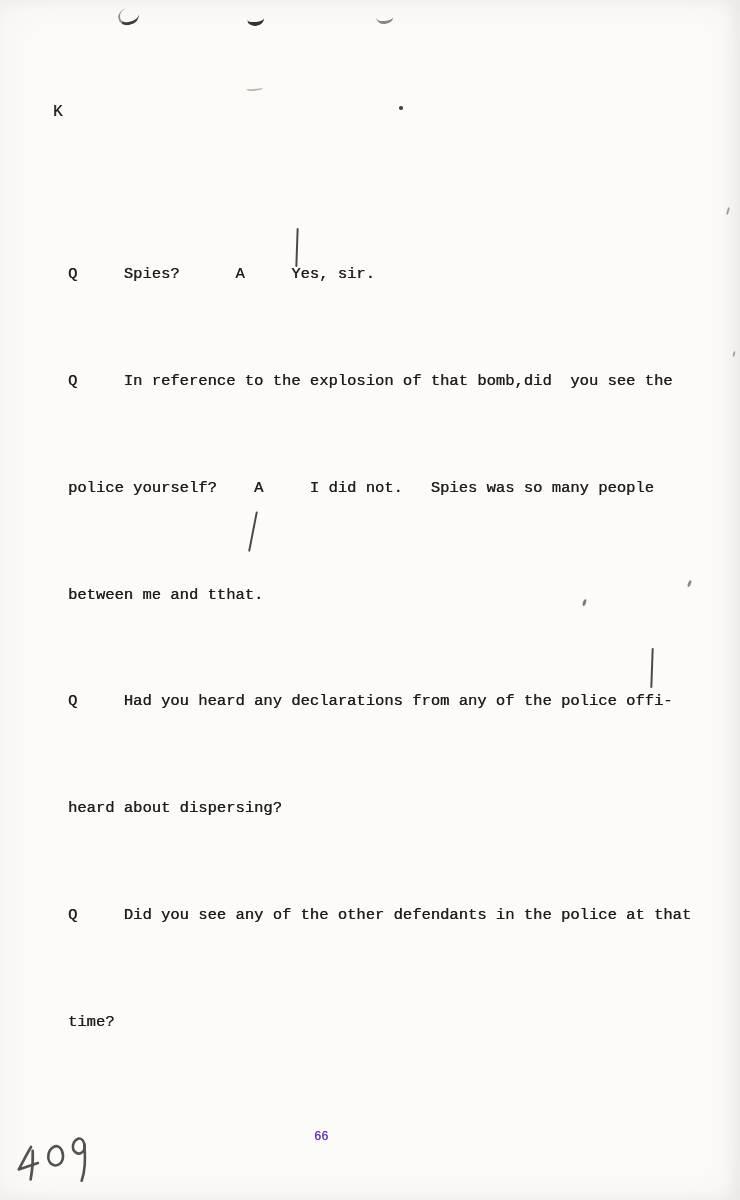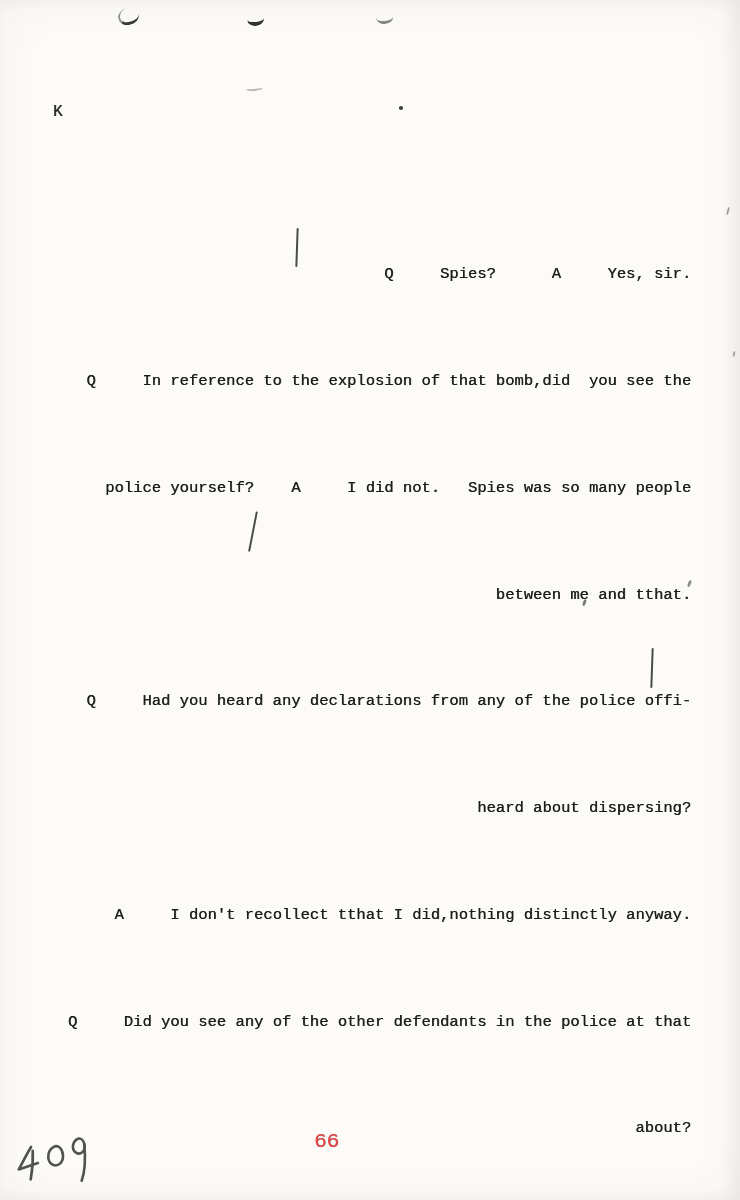--- a/index.html
+++ b/index.html
@@ -9,27 +9,27 @@
     font-family:"Liberation Mono","DejaVu Sans Mono",monospace;
     box-shadow: inset 0 0 45px rgba(60,55,45,0.05), inset -8px 0 14px rgba(60,55,45,0.06);
   }
   .lines {
     position:absolute; top:186px; left:68px;
     font-size:15.5px; line-height:35.6px; white-space:pre;
     color:#1c1c1c;
     text-shadow: 0.4px 0 0 rgba(25,25,25,0.65), 0 0.3px 0 rgba(25,25,25,0.35);
     filter: blur(0.2px);
   }
-  .lines > div { height:35.6px;text-align:right; }
+  .lines > div { height:35.6px; }
   .margin-letter {
     position:absolute; left:53px; top:103px; font-size:16px; color:#1c1c1c;
     text-shadow: 0.4px 0 0 rgba(25,25,25,0.6);
   }
   .page-number {
-    position:absolute; left:314px; top:1130px; font-size:21px; color:#ef4444;
+    position:absolute; left:314px; top:1130px; font-size:12px; color:#6d28d9;
     text-shadow: 0.4px 0 0 rgba(25,25,25,0.6); filter: blur(0.2px);
   }
   .pen-stroke {
     position:absolute; width:1.6px; background:#2a2a2a; opacity:0.85; border-radius:1px;
   }
   .stroke-a { left:296px; top:228px; height:39px; transform:rotate(2deg); }
   .stroke-b { left:252px; top:511px; height:41px; transform:rotate(11deg); }
   .stroke-c { left:651px; top:648px; height:40px; transform:rotate(2deg); }
   .smudge { position:absolute; border-radius:50%; }
   .smudge-1 {
@@ -80,23 +80,22 @@
 
   <div class="margin-letter">K</div>
 
   <div class="lines">
     <div>Q     Spies?      A     Yes, sir.</div>
     <div>Q     In reference to the explosion of that bomb,did  you see the</div>
     <div>police yourself?    A     I did not.   Spies was so many people</div>
     <div>between me and tthat.</div>
     <div>Q     Had you heard any declarations from any of the police offi-</div>
     <div>heard about dispersing?</div>
-    <div>A     I don't recollect tthat I did,nothing distinctly anyway.</div>
     <div>Q     Did you see any of the other defendants in the police at that</div>
-    <div>about?</div>
+    <div>time?</div>
     
     
     
     
     
     
     
     
     
     

